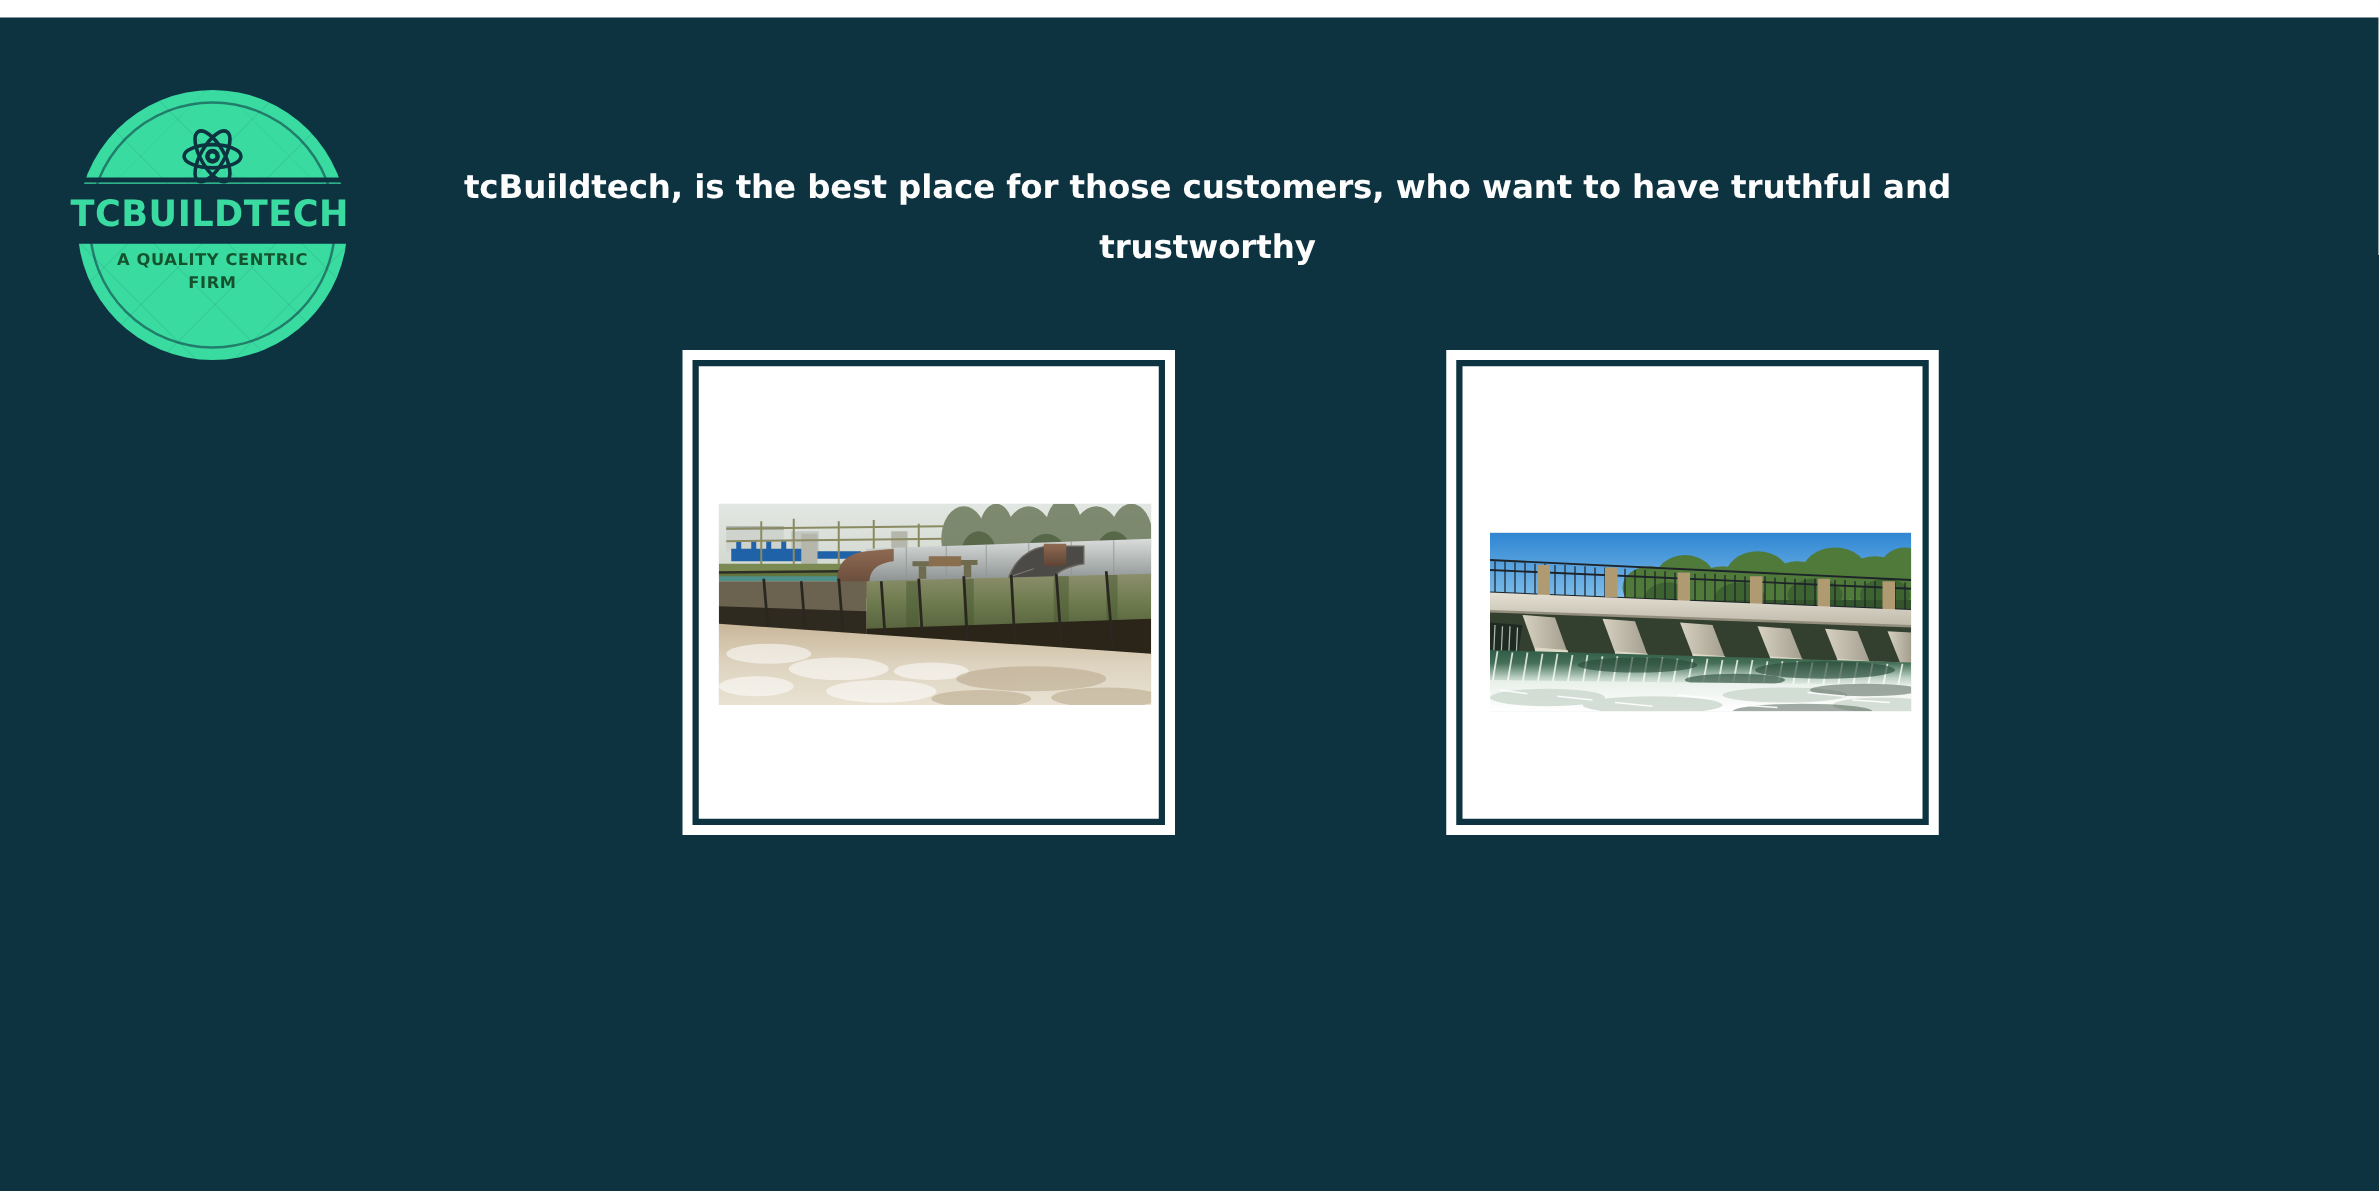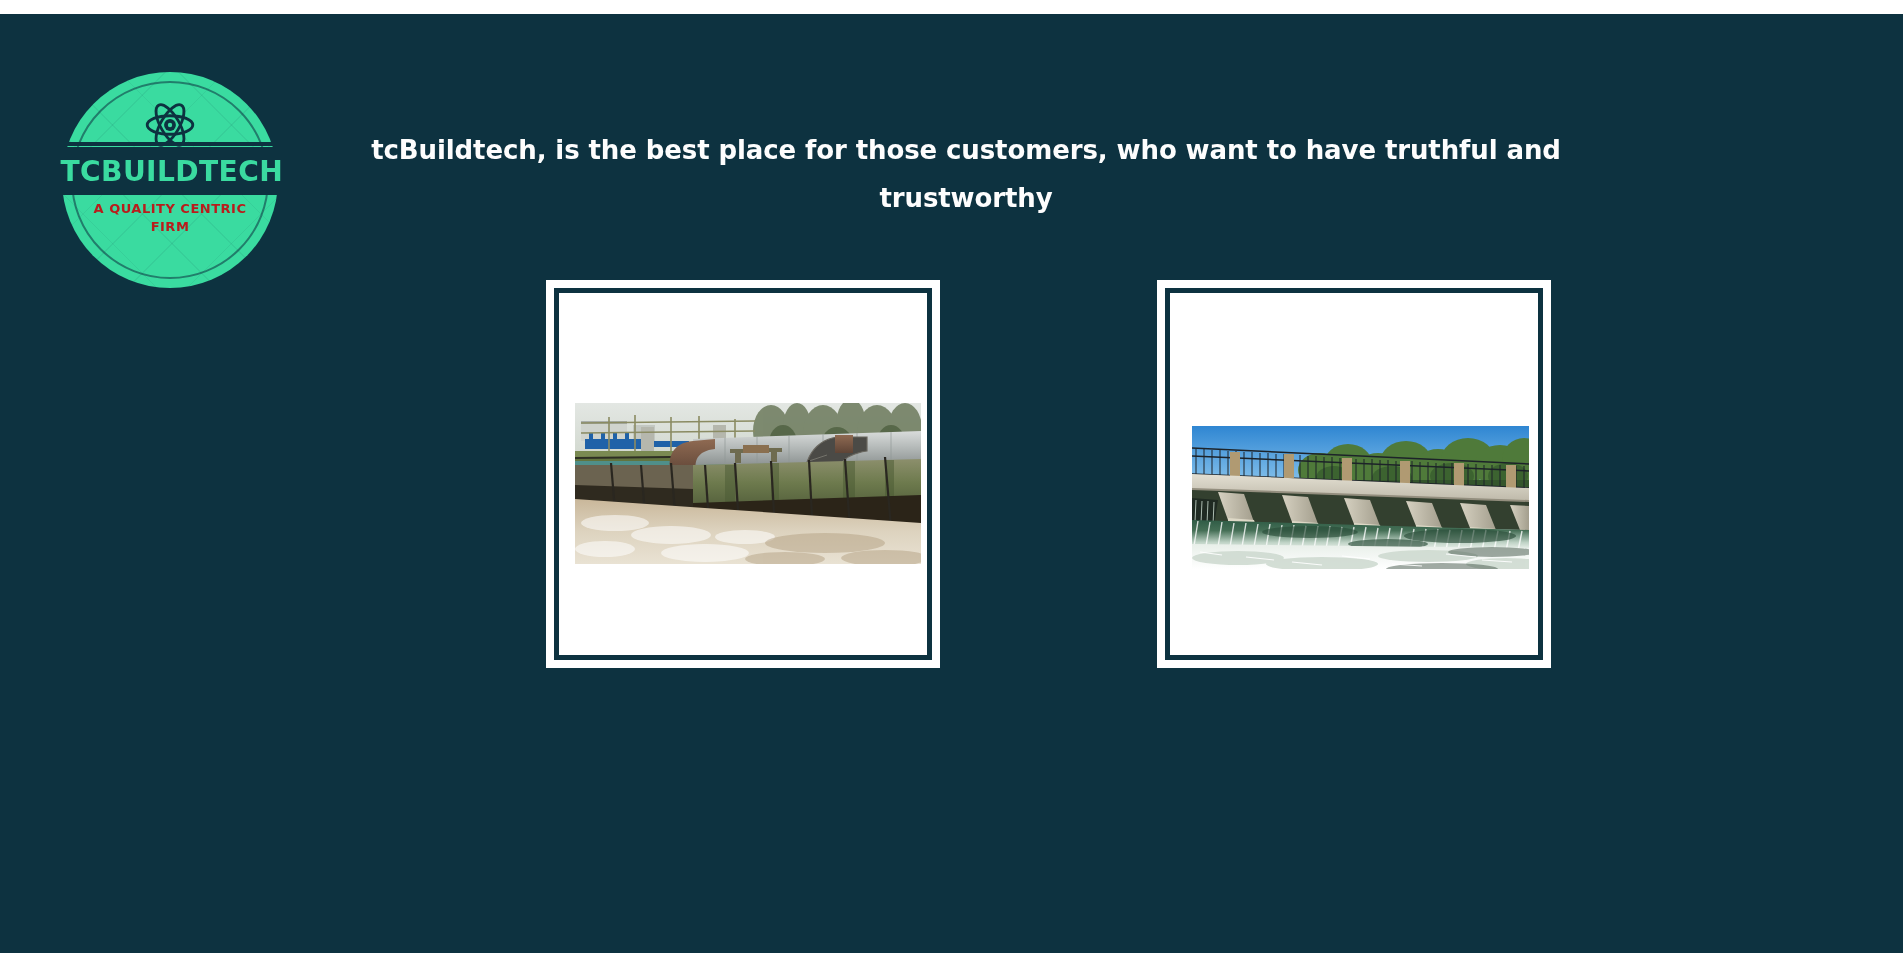--- a/index.html
+++ b/index.html
@@ -77,21 +77,21 @@
   
   #logo-band {
     position: absolute;
     left: -9px;
     top: 75px;
     width: 234px;
     height: 48px;
     background: #0d3240;
     display: flex;
     align-items: center;
-    justify-content: flex-end;
+    justify-content: flex-start;
   }
   #logo-wordmark {
     color: #3adba0;
     font-family: "DejaVu Sans", sans-serif;
     font-weight: bold;
     font-size: 29px;
     letter-spacing: 0.4px;
     line-height: 1;
     white-space: nowrap;
     transform: scaleX(0.97);
@@ -103,21 +103,21 @@
     width: 234px;
     height: 4px;
     background: #0d3240;
   }
   #logo-tagline {
     position: absolute;
     left: 16px;
     top: 128px;
     width: 184px;
     text-align: center;
-    color: #b91c1c;
+    color: #14532d;
     font-family: "DejaVu Sans", sans-serif;
     font-weight: bold;
     font-size: 13px;
     line-height: 1.35;
     letter-spacing: 0.5px;
   }
 
   
   #heading {
     position: absolute;

